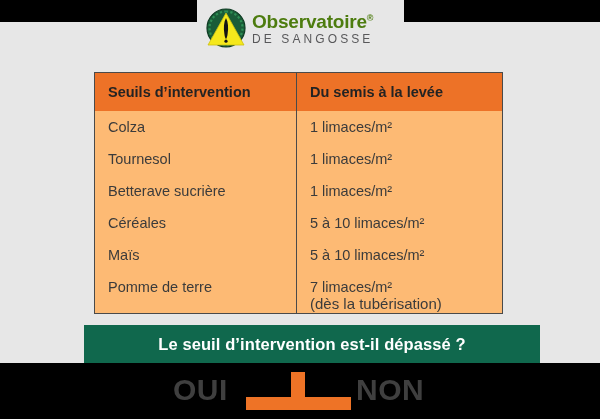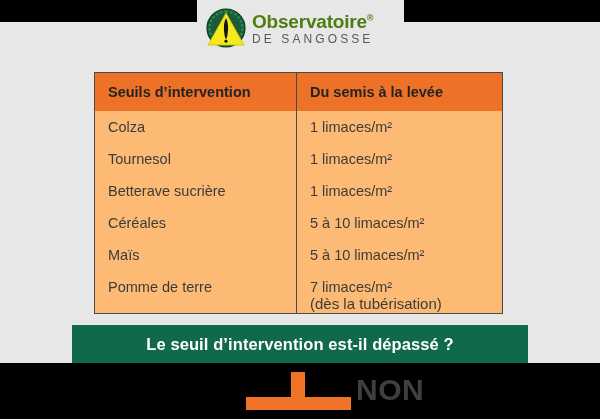--- a/index.html
+++ b/index.html
@@ -129,21 +129,21 @@
   .row-cell .sub {
     font-size: 15px;
     color: #3b3b3b;
     margin-top: 1px;
     line-height: 1.1;
   }
 
   
   .question-banner {
     position: absolute;
-    left: 72px; top: 325px;
+    left: 84px; top: 325px;
     width: 456px; height: 38px;
     background: #10684d;
     display: flex;
     align-items: center;
     justify-content: center;
     color: #ffffff;
     font-size: 16.5px;
     font-weight: bold;
     letter-spacing: 0.1px;
     box-sizing: border-box;
@@ -252,16 +252,17 @@
       </div>
     </div>
   </div>
 </div>
 
 <div class="question-banner">
   <span>Le seuil d’intervention est-il dépassé ?</span>
 </div>
 
 <div class="bottom-strip">
+  <div class="answer-oui">OUI</div>
   <div class="answer-non">NON</div>
 </div>
 <div class="connector-stem"></div>
 <div class="connector-bar"></div>
 
 </body></html>

